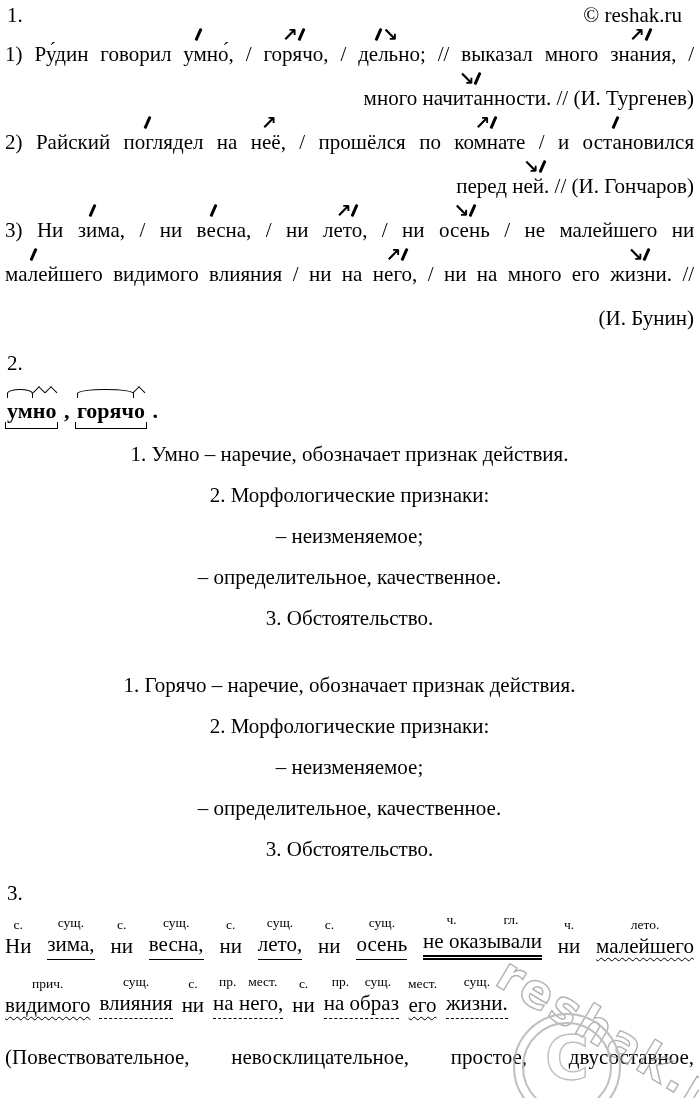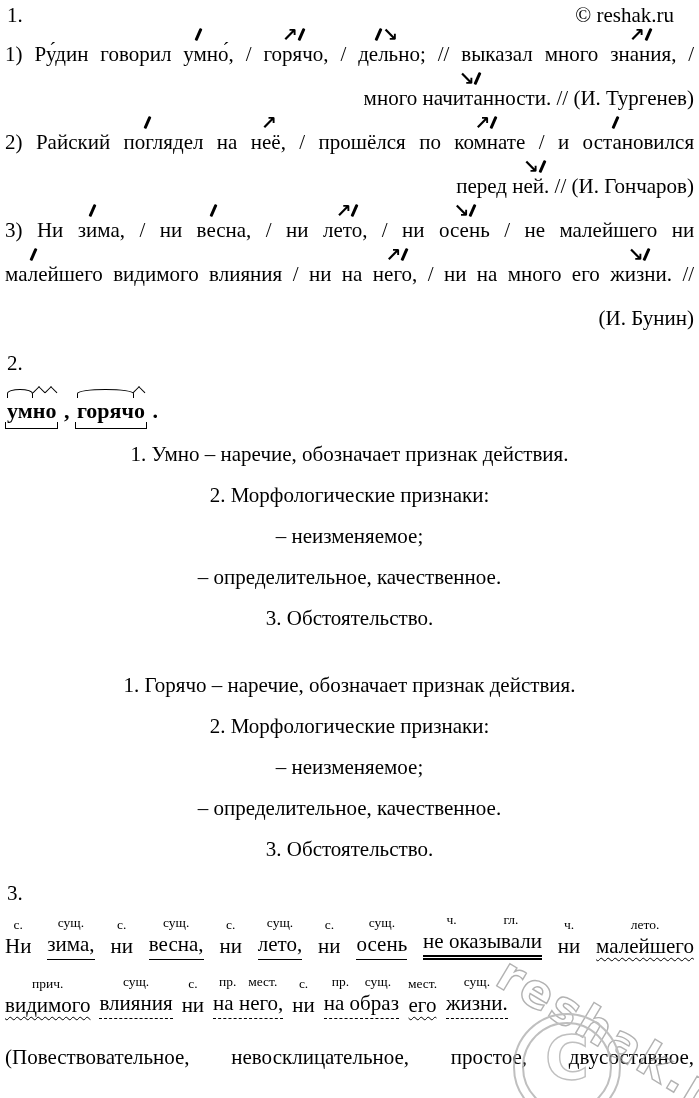--- a/index.html
+++ b/index.html
@@ -3,21 +3,21 @@
 <meta charset="utf-8">
 <style>
   html,body{margin:0;padding:0;}
   body{
     width:699px;height:1098px;overflow:hidden;position:relative;
     background:#ffffff;color:#000;
     font-family:"Liberation Serif", serif;
   }
   .page{padding:2px 5px 0 5px;position:relative;z-index:1;}
 
-  .copyright{position:absolute;top:3px;right:25px;font-size:21px;z-index:2;}
+  .copyright{position:absolute;top:3px;right:17px;font-size:21px;z-index:2;}
 
   .sec-num{font-size:21px;line-height:26px;margin-left:2px;}
 
   
   .sent-wrap{margin-top:4px;}
   .sent-line{font-size:21px;line-height:44px;white-space:nowrap;text-align:right;}
   .sent-line.just{text-align:justify;text-align-last:justify;white-space:normal;}
   .tok{position:relative;}
   .mk{position:absolute;top:-16px;left:28%;display:flex;align-items:flex-end;gap:2px;height:15px;pointer-events:none;}
   .stroke{display:inline-block;width:3px;height:13px;background:#000;transform:rotate(24deg);border-radius:1px;}

